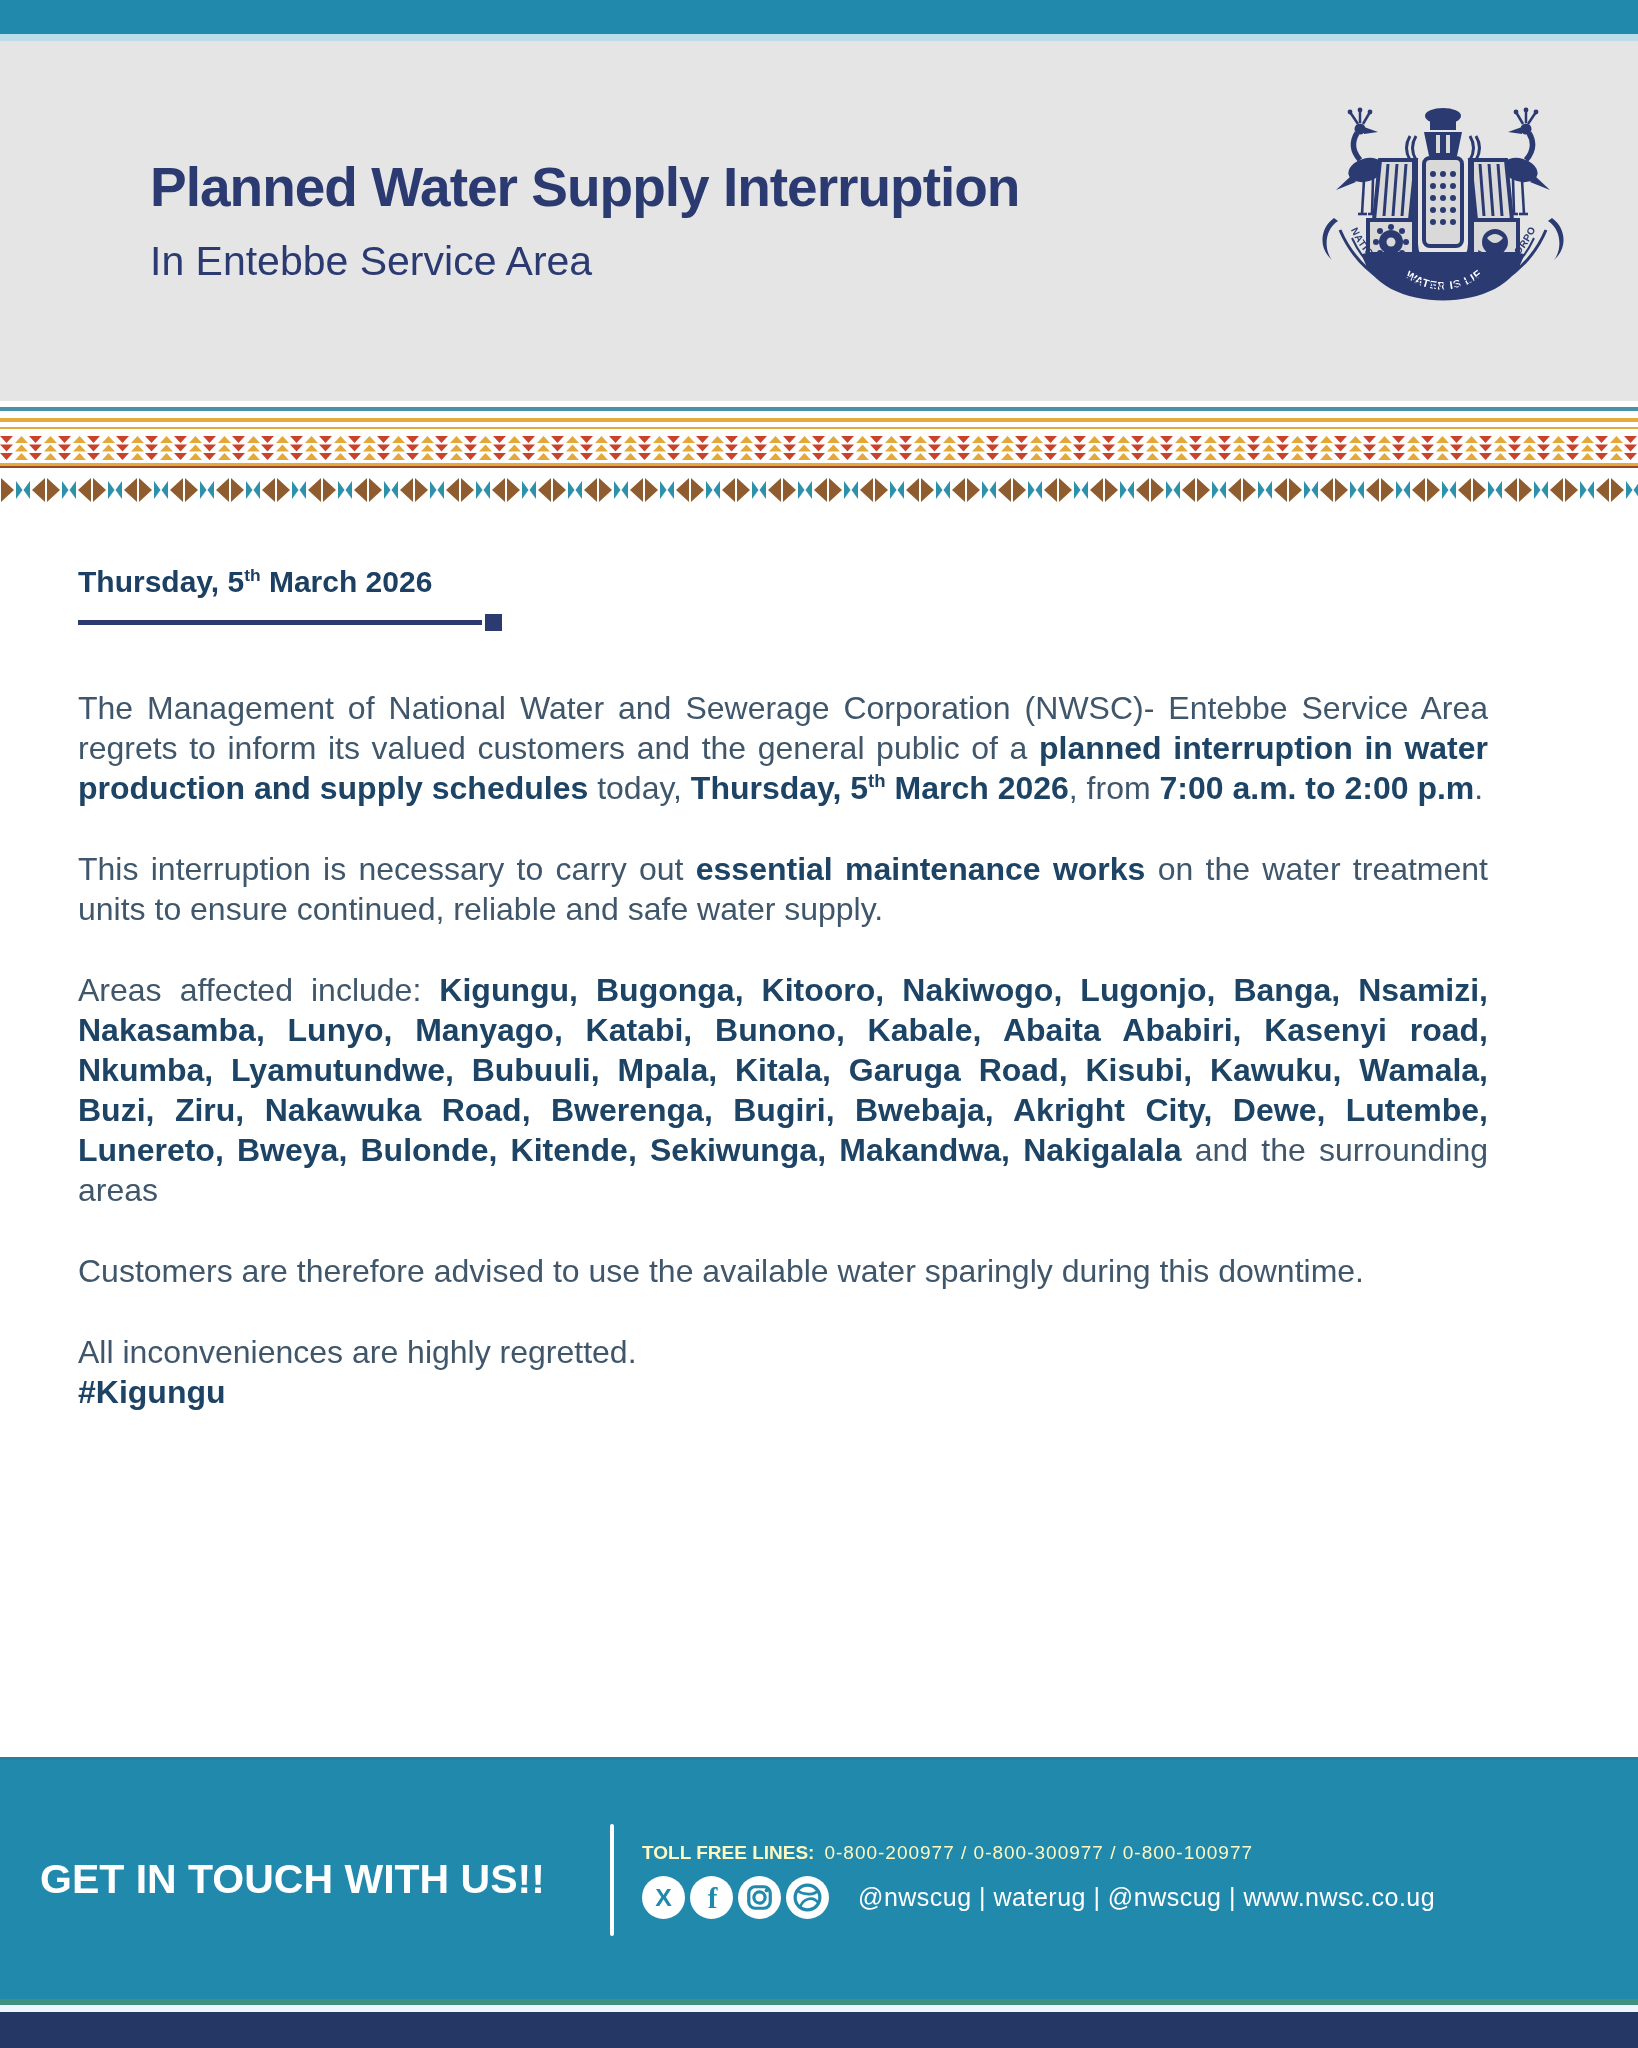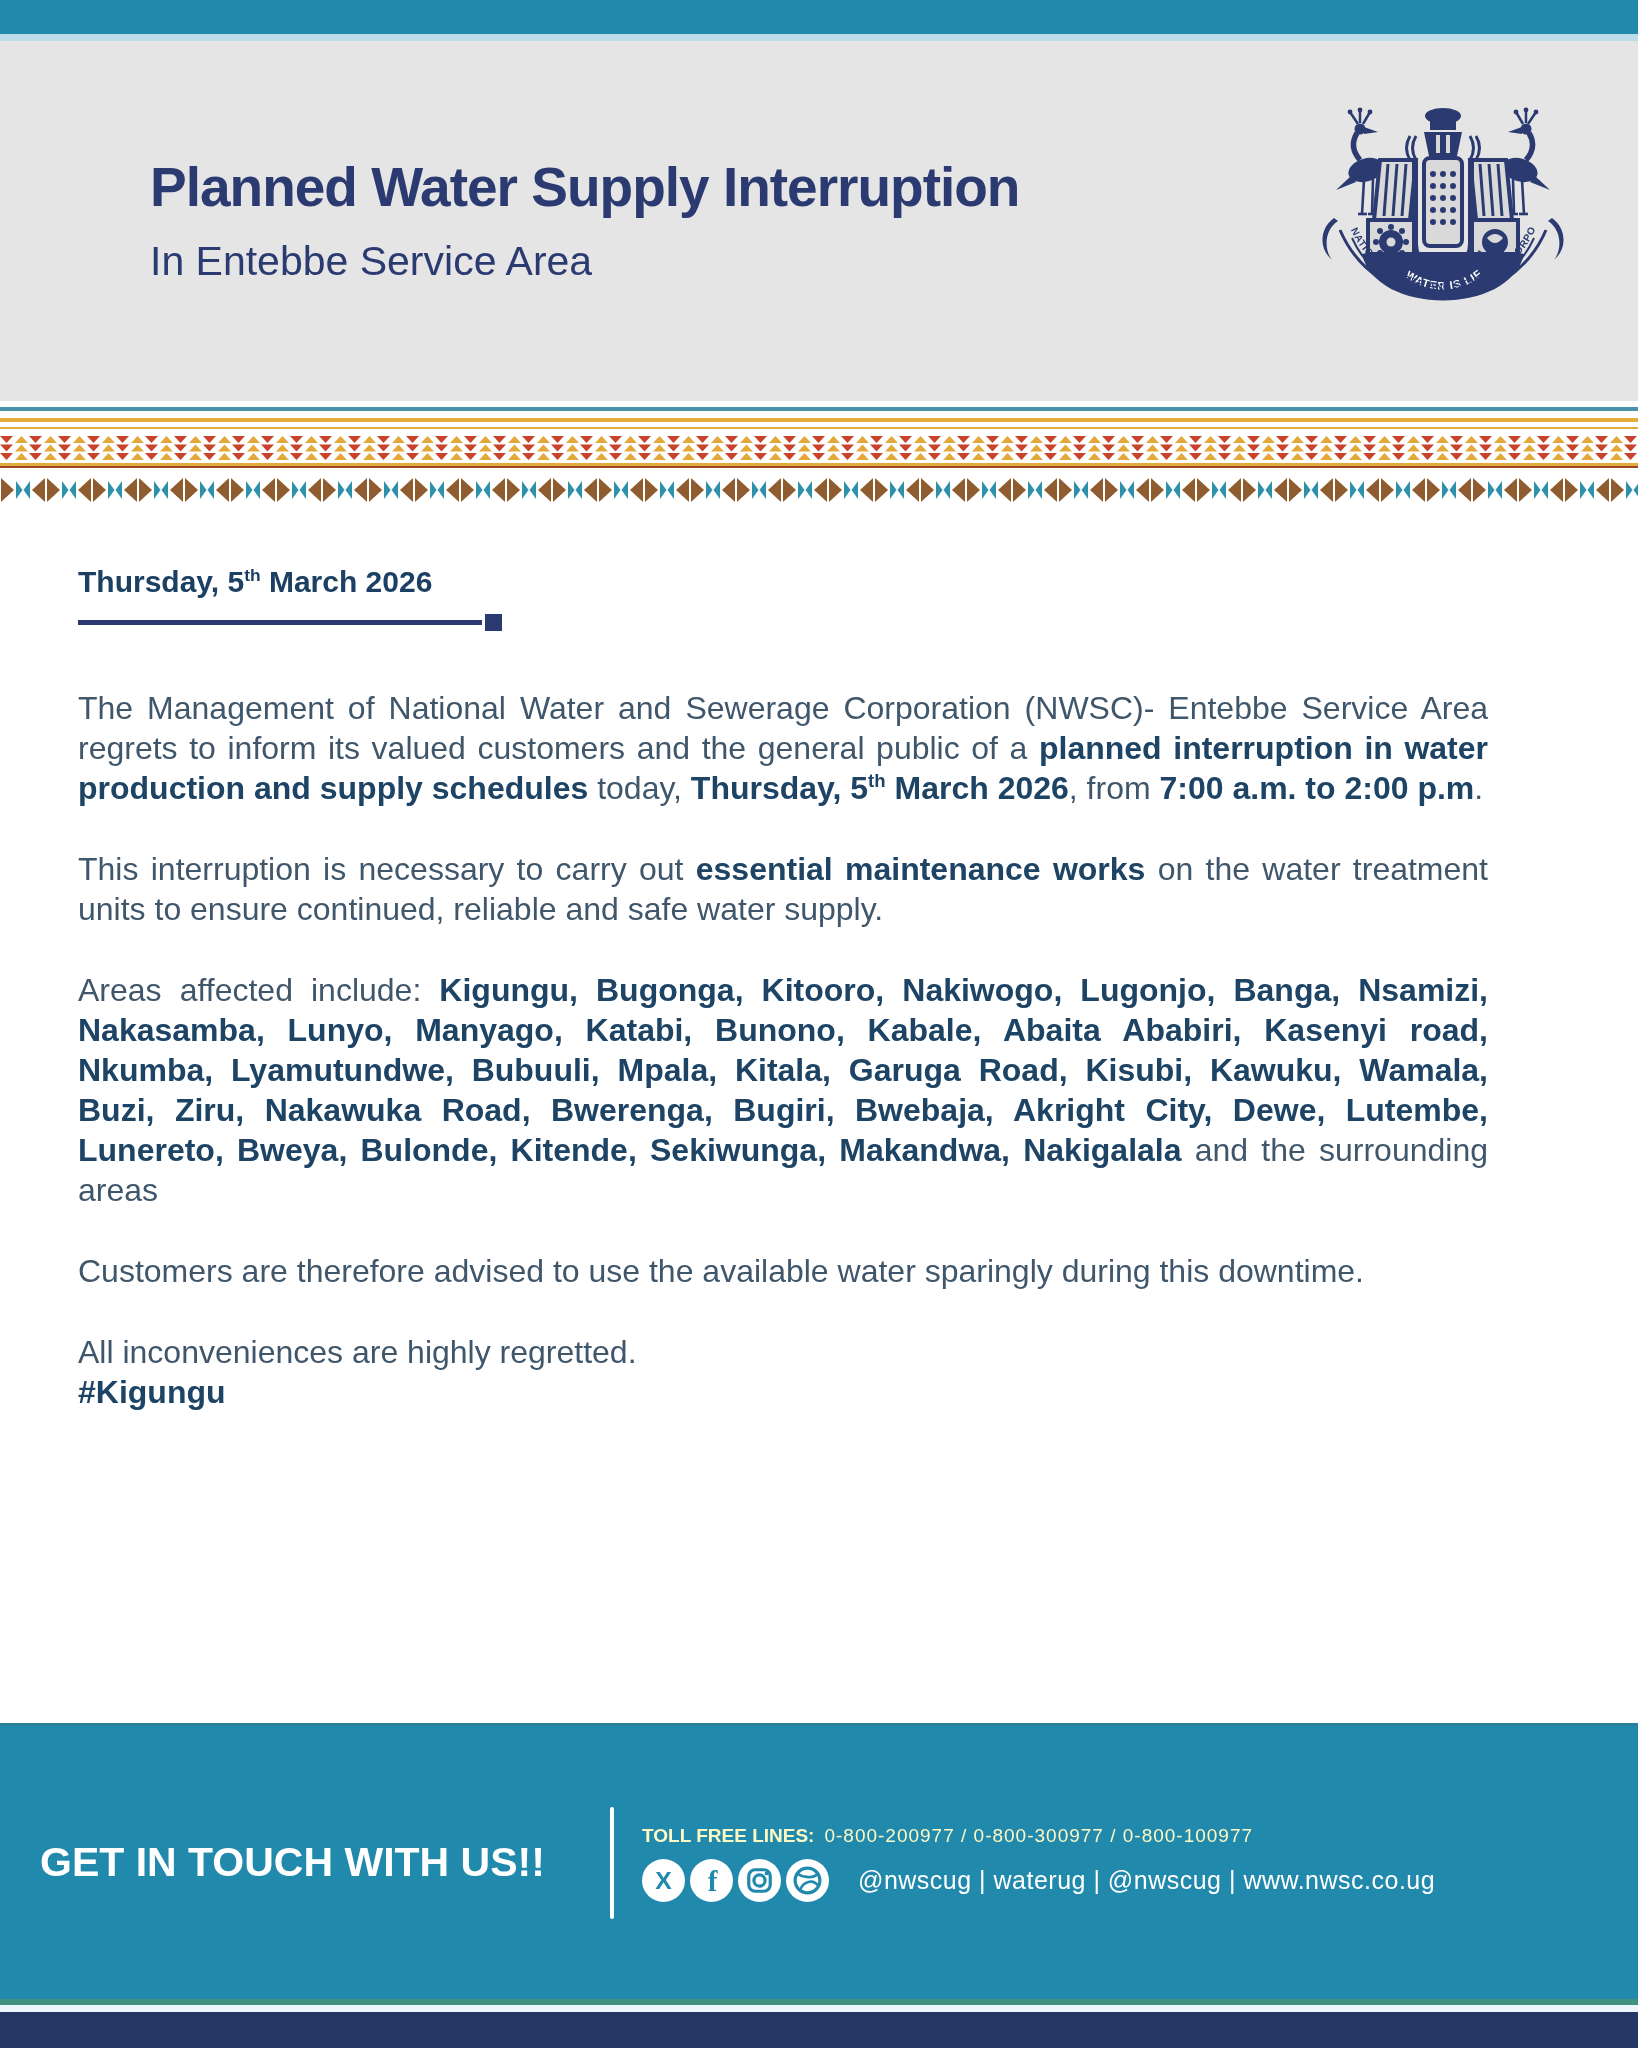--- a/index.html
+++ b/index.html
@@ -27,21 +27,21 @@
   .date-heading { font-size:30px; font-weight:bold; color:#1c4063; }
   .date-heading sup, p sup { vertical-align:super; font-size:0.58em; line-height:0; }
   .date-rule { display:flex; align-items:center; width:424px; margin-top:15px; }
   .date-rule .line { flex:1; height:5px; background:#2b3b72; }
   .date-rule .sq   { width:17px; height:17px; background:#2b3b72; margin-left:3px; }
   .content p { font-size:32px; line-height:40px; color:#3f566b; text-align:justify; margin:0 0 41px 0; }
   .content p.first { margin-top:57px; }
   .content .b { font-weight:bold; color:#1d4365; }
 
   
-  .footer { height:276px; background:#2189ac; display:flex; align-items:center; padding-left:40px; border-top:3px solid #277f9c; }
+  .footer { height:242px; background:#2189ac; display:flex; align-items:center; padding-left:40px; border-top:3px solid #277f9c; }
   .cta { width:562px; color:#ffffff; font-size:41px; font-weight:bold; letter-spacing:0px; }
   .vdiv { width:4px; height:112px; background:#ffffff; margin:0 28px 0 8px; border-radius:2px; }
   .contact { display:flex; flex-direction:column; gap:12px; padding-top:2px; }
   .tollrow { font-size:19px; color:#fef9c3; }
   .toll-label { font-weight:bold; margin-right:10px; }
   .toll-nums { font-weight:300; letter-spacing:1px; }
   .socialrow { display:flex; align-items:center; }
   .sic { width:43px; height:43px; border-radius:50%; background:#ffffff; display:flex; align-items:center; justify-content:center; margin-right:5px; }
   .handles { color:#ffffff; font-size:25px; font-weight:300; margin-left:24px; letter-spacing:0.5px; }
 

